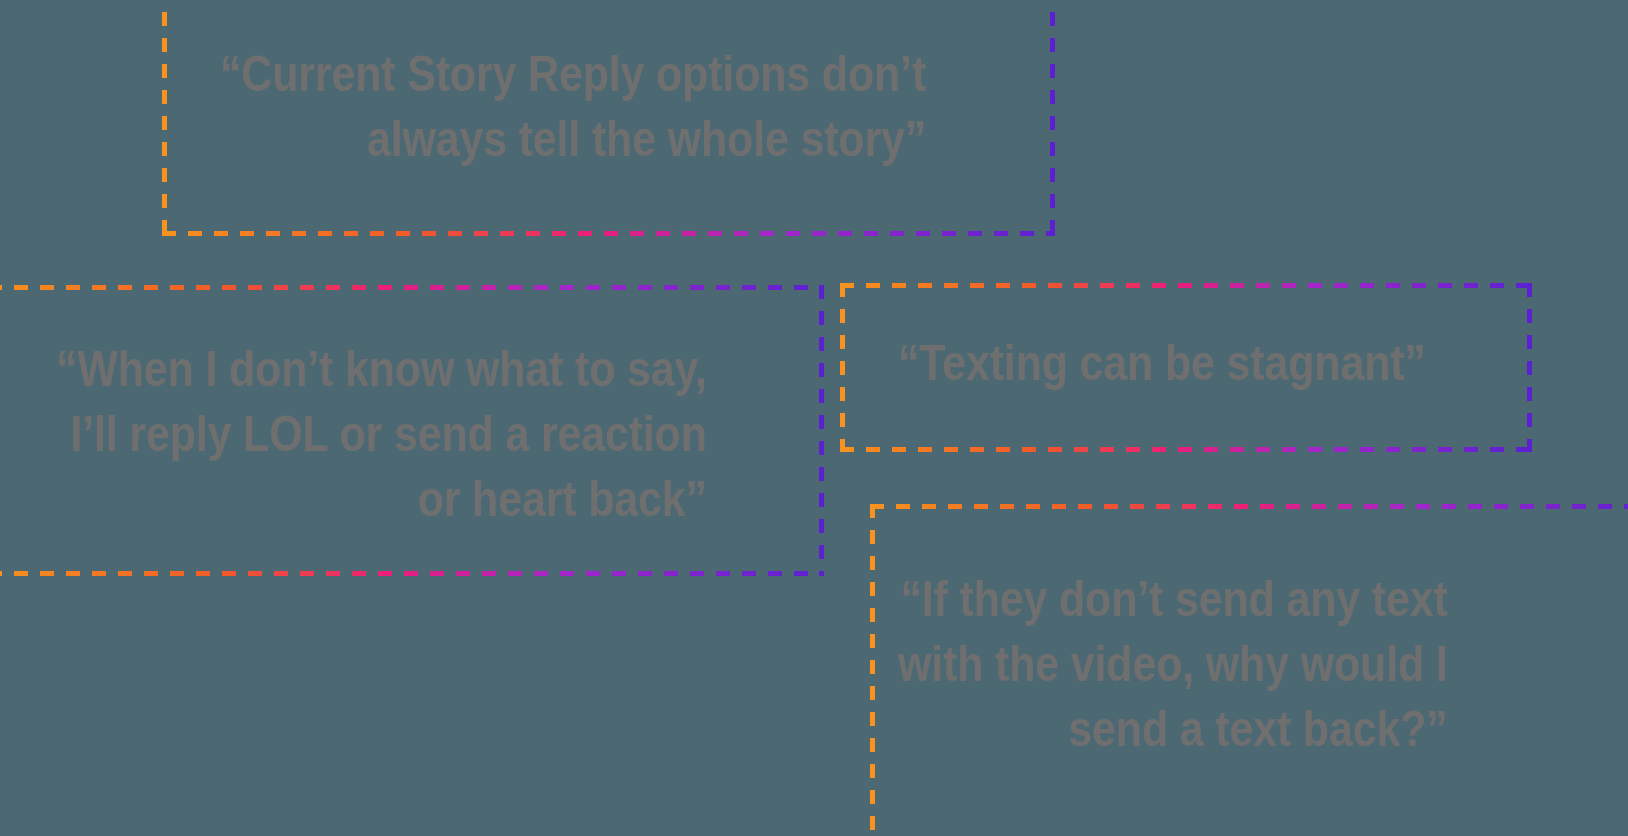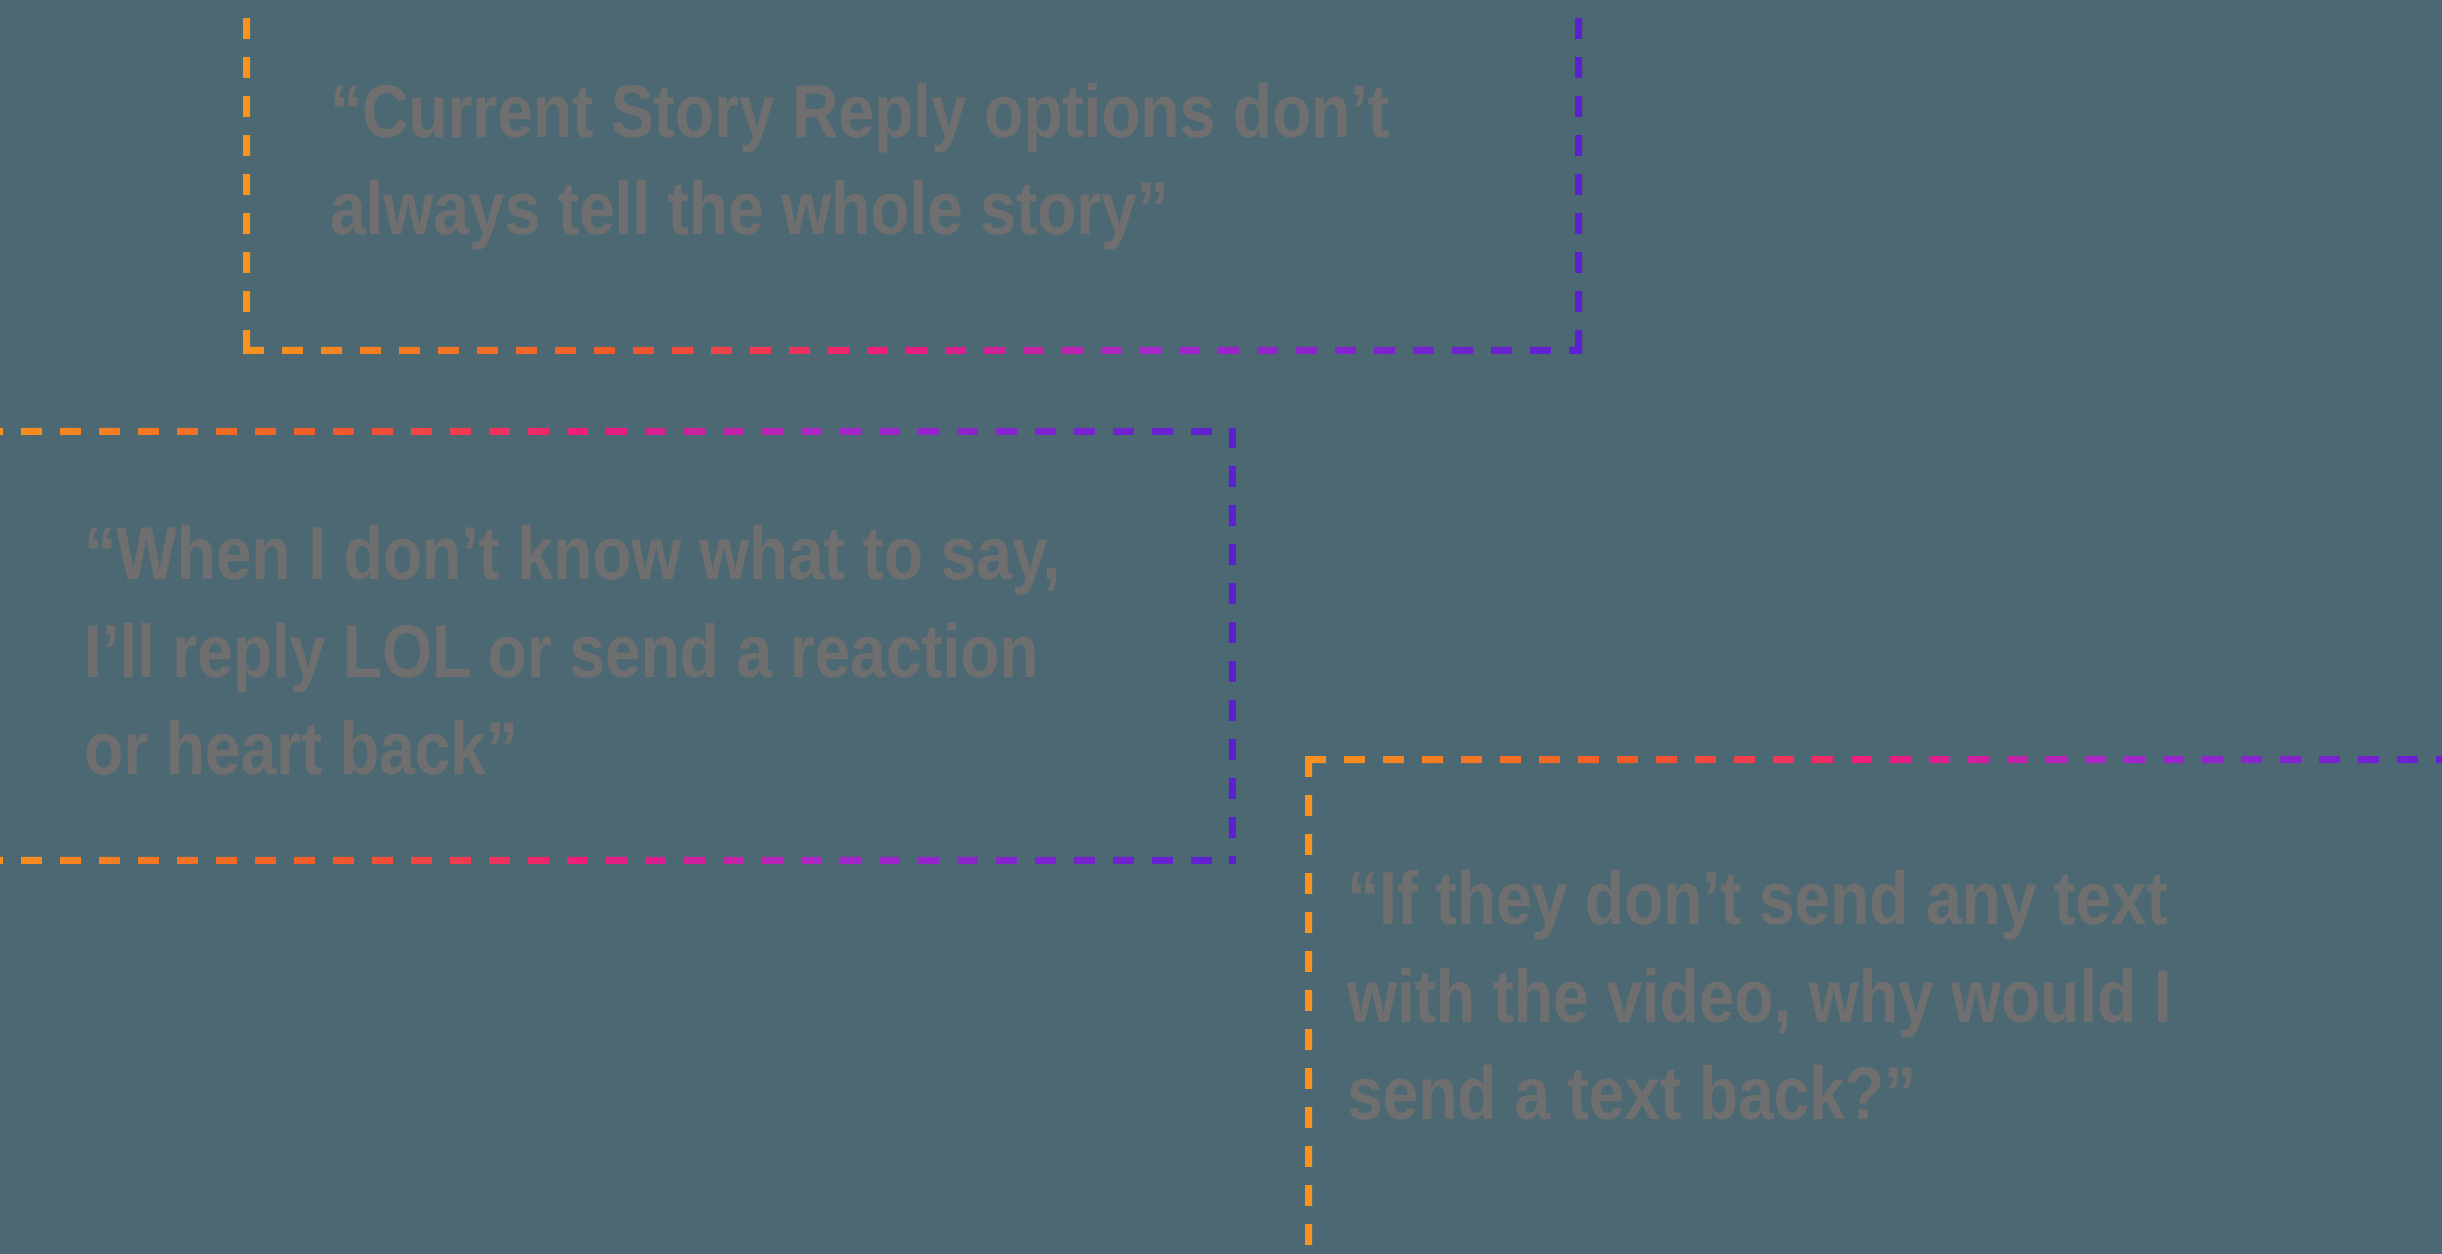--- a/index.html
+++ b/index.html
@@ -13,20 +13,21 @@
     font-family: "Liberation Sans", sans-serif;
     overflow: hidden;
     position: relative;
   }
 
   #canvas {
     position: relative;
     width: 1628px;
     height: 836px;
     background: #4b6873;
+    text-align: right;
   }
 
   
   .quote-card {
     position: absolute;
     box-sizing: border-box;
     background: transparent;
     
   }
 
@@ -118,20 +119,27 @@
   <div class="quote-card" id="card-2" style="--c0:#f7931e; --c1:#f15a29; --c2:#ed1e79; --c3:#a626c9; --c4:#5b21d1;">
     <span class="edge top"></span>
     <span class="edge bottom"></span>
 
     <span class="edge right"></span>
     <div class="quote-text">“When I don’t know what to say,
 I’ll reply LOL or send a reaction
 or heart back”</div>
   </div>
 
+  <div class="quote-card" id="card-3" style="--c0:#f7931e; --c1:#f15a29; --c2:#ed1e79; --c3:#a626c9; --c4:#5b21d1;">
+    <span class="edge top"></span>
+    <span class="edge bottom"></span>
+    <span class="edge left"></span>
+    <span class="edge right"></span>
+    <div class="quote-text">“Texting can be stagnant”</div>
+  </div>
 
   <div class="quote-card" id="card-4" style="--c0:#f7931e; --c1:#f15a29; --c2:#ed1e79; --c3:#a626c9; --c4:#5b21d1;">
     <span class="edge top"></span>
 
     <span class="edge left"></span>
 
     <div class="quote-text">“If they don’t send any text
 with the video, why would I
 send a text back?”</div>
   </div>

